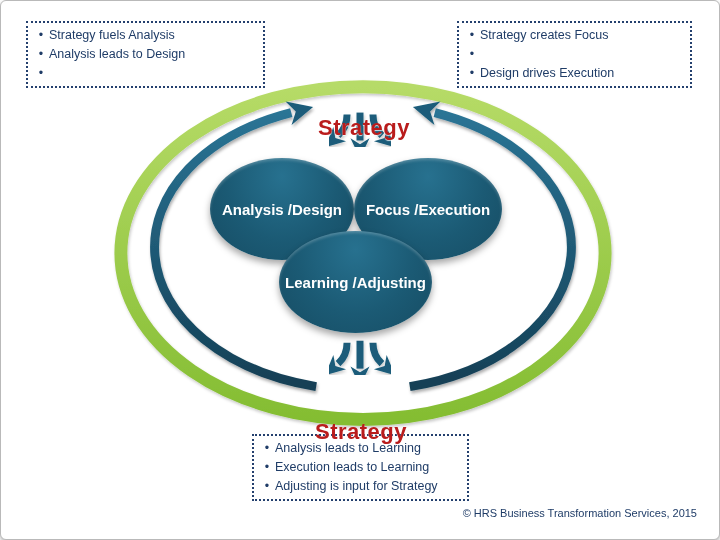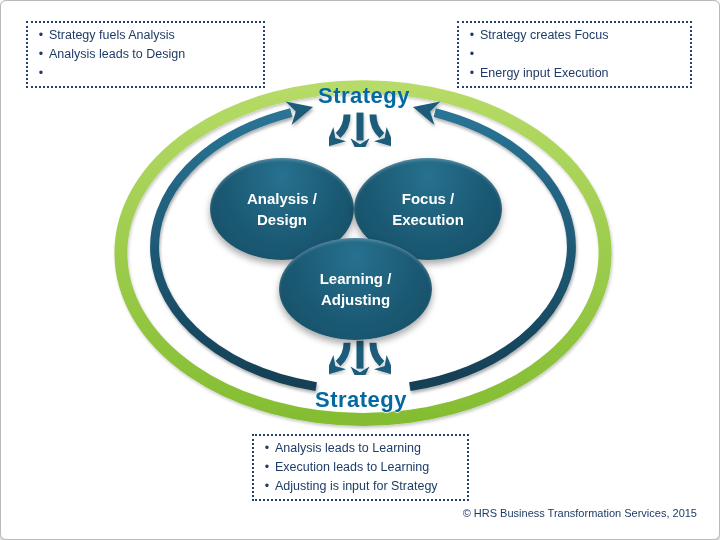--- a/index.html
+++ b/index.html
@@ -11,29 +11,30 @@
   }
   .layer { position:absolute; left:0; top:0; width:100%; height:100%; }
   .note-box {
     position:absolute; border:2px dotted #24406e; color:#1f3c67;
     font-size:12.5px; line-height:19px; padding:3px 8px 3px 5px;
     background:#fff; white-space:nowrap;
   }
   .note-line { display:flex; }
   .bullet { width:16px; text-align:center; flex:0 0 16px; }
   .strategy-label {
-    position:absolute; color:#0369a1; font-weight:bold; font-size:22px;
+    position:absolute; color:#b91c1c; font-weight:bold; font-size:22px;
     text-align:center; width:130px; letter-spacing:0.5px;
     text-shadow:0 1px 1px rgba(255,255,255,.8);
+    margin-top:32px;
   }
   .node {
     position:absolute; border-radius:50%;
     background:radial-gradient(ellipse at 50% 18%, #27718f 0%, #1b5a74 55%, #164c63 100%);
     color:#fff; font-weight:bold; font-size:15px; line-height:21px;
-    display:flex; flex-direction:column; align-items:center; justify-content:center;
+    display:flex; align-items:center; justify-content:center;
     text-align:center;
     box-shadow:0 4px 7px rgba(0,0,0,.35), inset 0 2px 3px rgba(255,255,255,.22);
   }
   .copyright {
     position:absolute; top:506px; right:22px;
     font-size:11px; color:#1f3c67;
   }
 </style>
 </head>
 <body>
@@ -95,21 +96,21 @@
   <div class="note-box" style="left:456px; top:20px; width:218px;">
     <div class="note-line">
       <span class="bullet">•</span>
       <span>Strategy creates Focus</span>
     </div>
     <div class="note-line">
       <span class="bullet">•</span>
     </div>
     <div class="note-line">
       <span class="bullet">•</span>
-      <span>Energy input Execution</span>
+      <span>Design drives Execution</span>
     </div>
   </div>
 
   <div class="note-box" style="left:251px; top:433px; width:200px;">
     <div class="note-line">
       <span class="bullet">•</span>
       <span>Analysis leads to Learning</span>
     </div>
     <div class="note-line">
       <span class="bullet">•</span>
@@ -125,20 +126,20 @@
   <div class="strategy-label" style="left:295px; top:386px;">Strategy</div>
 
   <div class="node" style="left:209px; top:157px; width:144px; height:102px;">
     <div>Analysis /</div>
     <div>Design</div>
   </div>
   <div class="node" style="left:353px; top:157px; width:148px; height:102px;text-align:right;">
     <div>Focus /</div>
     <div>Execution</div>
   </div>
-  <div class="node" style="left:278px; top:237px; width:153px; height:102px;">
+  <div class="node" style="left:278px; top:230px; width:153px; height:102px;">
     <div>Learning /</div>
     <div>Adjusting</div>
   </div>
 
   <div class="copyright">© HRS Business Transformation Services, 2015</div>
 
 </div>
 
 </body></html>

